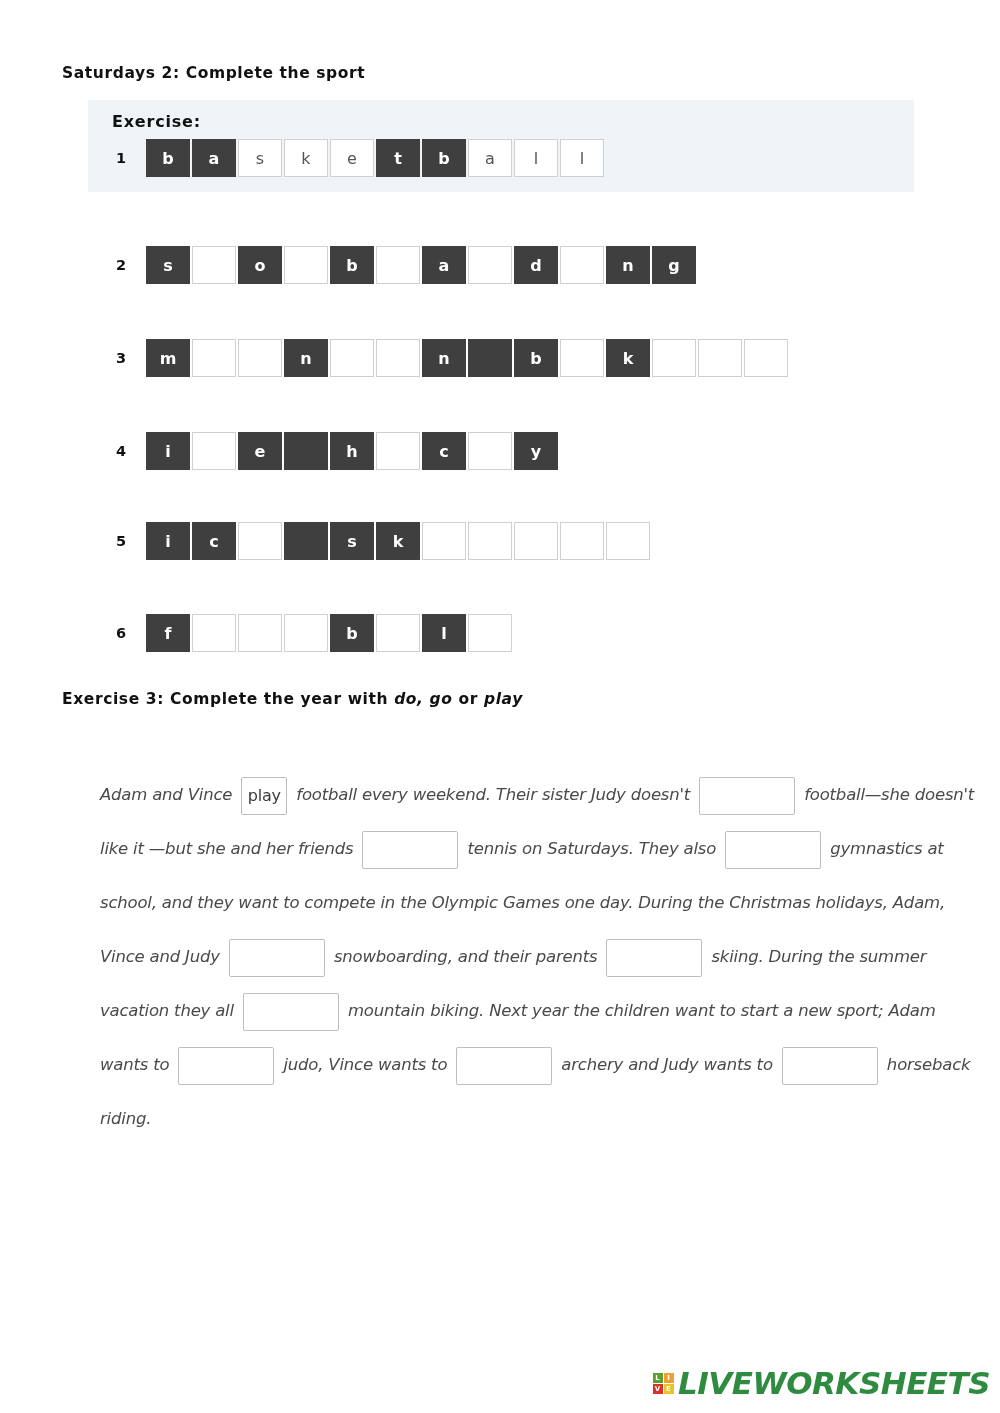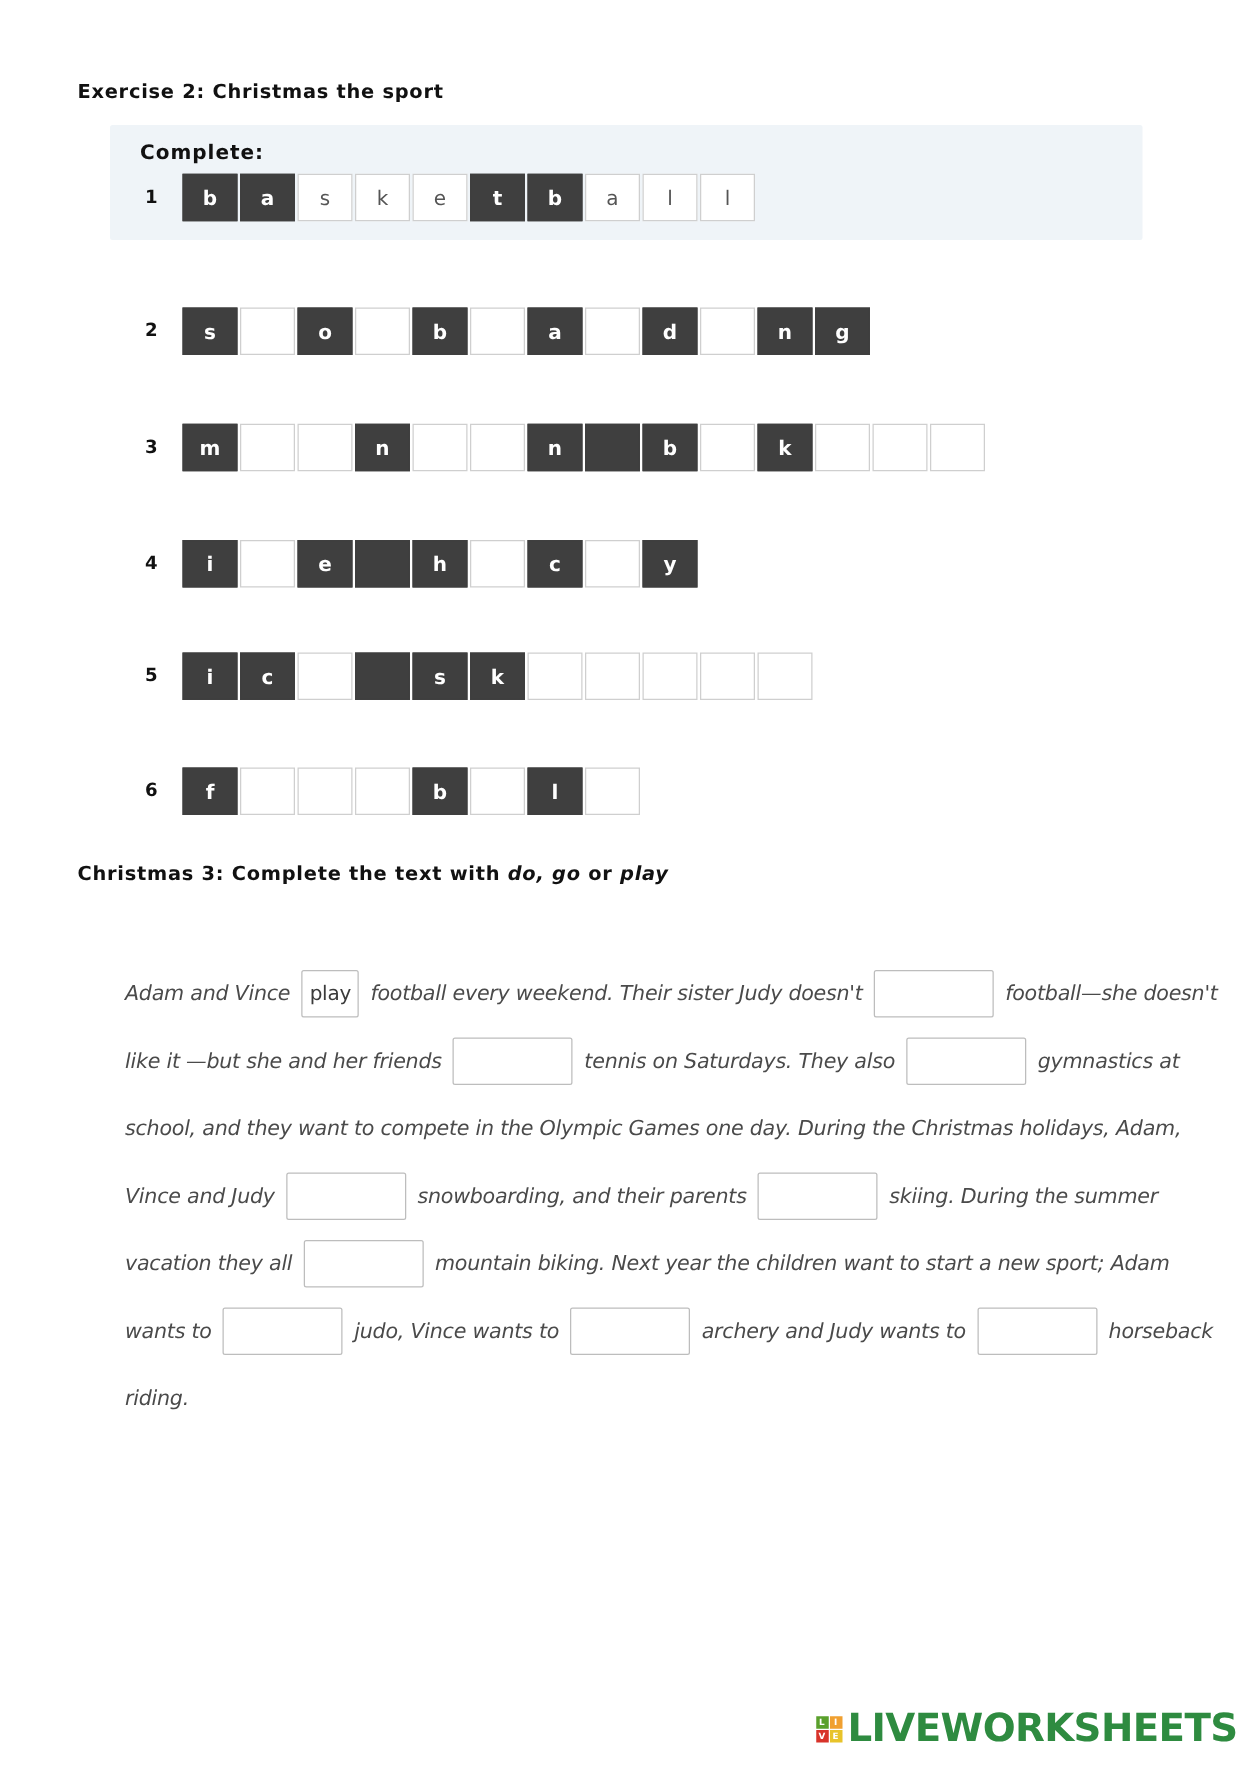--- a/index.html
+++ b/index.html
@@ -175,29 +175,30 @@
   .sq.green { background: #5aa02c; }
   .sq.orange { background: #f0a030; }
   .sq.red { background: #d8332a; }
   .sq.yellow { background: #e8c32a; }
   .logo-text {
     font-size: 31px;
     font-weight: bold;
     color: #2e8b40;
     letter-spacing: -0.5px;
     font-family: "DejaVu Sans", sans-serif;
+    font-style: italic;
   }
 </style>
 </head>
 <body>
 
-<div class="ex2-title">Exercise 2: Christmas the sport</div>
+<div class="ex2-title">Saturdays 2: Complete the sport</div>
 
 <div class="example-panel">
-  <div class="example-label">Complete:</div>
+  <div class="example-label">Exercise:</div>
 </div>
 
 <div id="rows-host">
     <div class="row" style="top: 139px; left: 116px;">
       <div class="row-num">1</div>
       <div class="cells">
         <div class="cell given">b</div>
         <div class="cell given">a</div>
         <div class="cell filled-light">s</div>
         <div class="cell filled-light">k</div>
@@ -284,21 +285,21 @@
         <div class="cell blank"></div>
         <div class="cell given">b</div>
         <div class="cell blank"></div>
         <div class="cell given">l</div>
         <div class="cell blank"></div>
       </div>
     </div>
   </div>
 
 <div class="ex3-title">
-  <span>Christmas 3: Complete the text with </span><em>do, go</em><span> or </span><em>play</em>
+  <span>Exercise 3: Complete the year with </span><em>do, go</em><span> or </span><em>play</em>
 </div>
 
 <div class="ex3-body" id="ex3-body"><span class="txt">Adam and Vince </span><span class="gapbox w-small">play</span><span class="txt"> football every weekend. Their sister Judy doesn't </span><span class="gapbox w-med"></span><span class="txt"> football—she doesn't like it —but she and her friends </span><span class="gapbox w-med"></span><span class="txt"> tennis on Saturdays. They also </span><span class="gapbox w-med"></span><span class="txt"> gymnastics at school, and they want to compete in the Olympic Games one day. During the Christmas holidays, Adam, Vince and Judy </span><span class="gapbox w-med"></span><span class="txt"> snowboarding, and their parents </span><span class="gapbox w-med"></span><span class="txt"> skiing. During the summer vacation they all </span><span class="gapbox w-med"></span><span class="txt"> mountain biking. Next year the children want to start a new sport; Adam wants to </span><span class="gapbox w-med"></span><span class="txt"> judo, Vince wants to </span><span class="gapbox w-med"></span><span class="txt"> archery and Judy wants to </span><span class="gapbox w-med"></span><span class="txt"> horseback riding.</span></div>
 
 <div class="footer-logo">
   <div class="logo-blocks">
     <div class="lrow">
       <span class="sq green">L</span>
       <span class="sq orange">I</span>
     </div>

